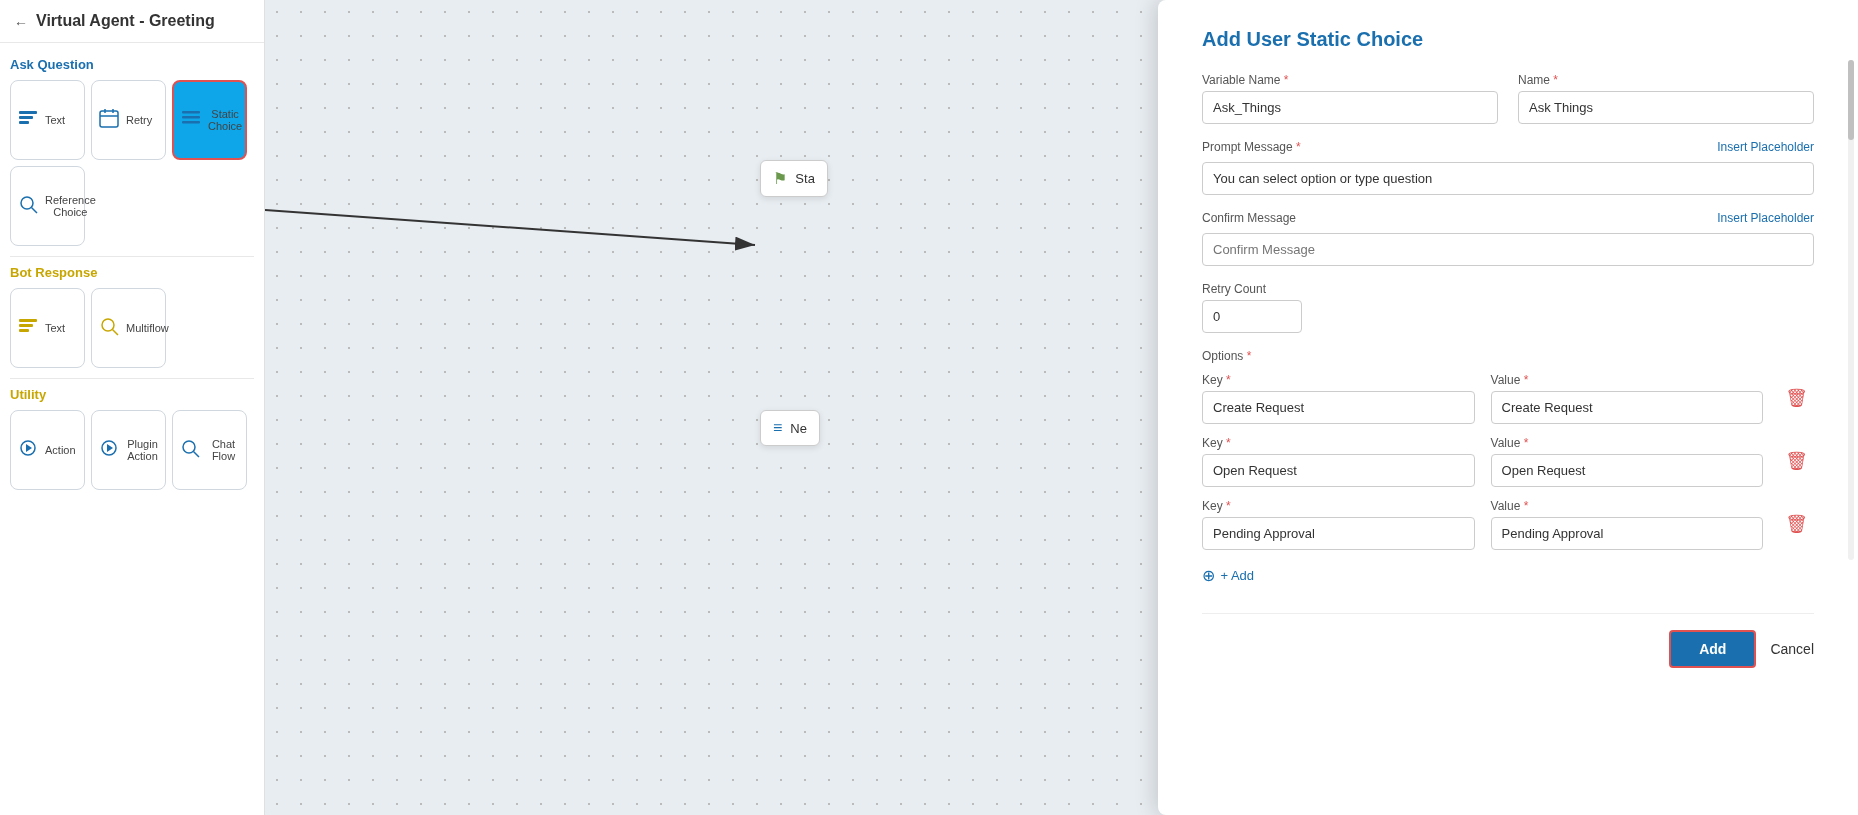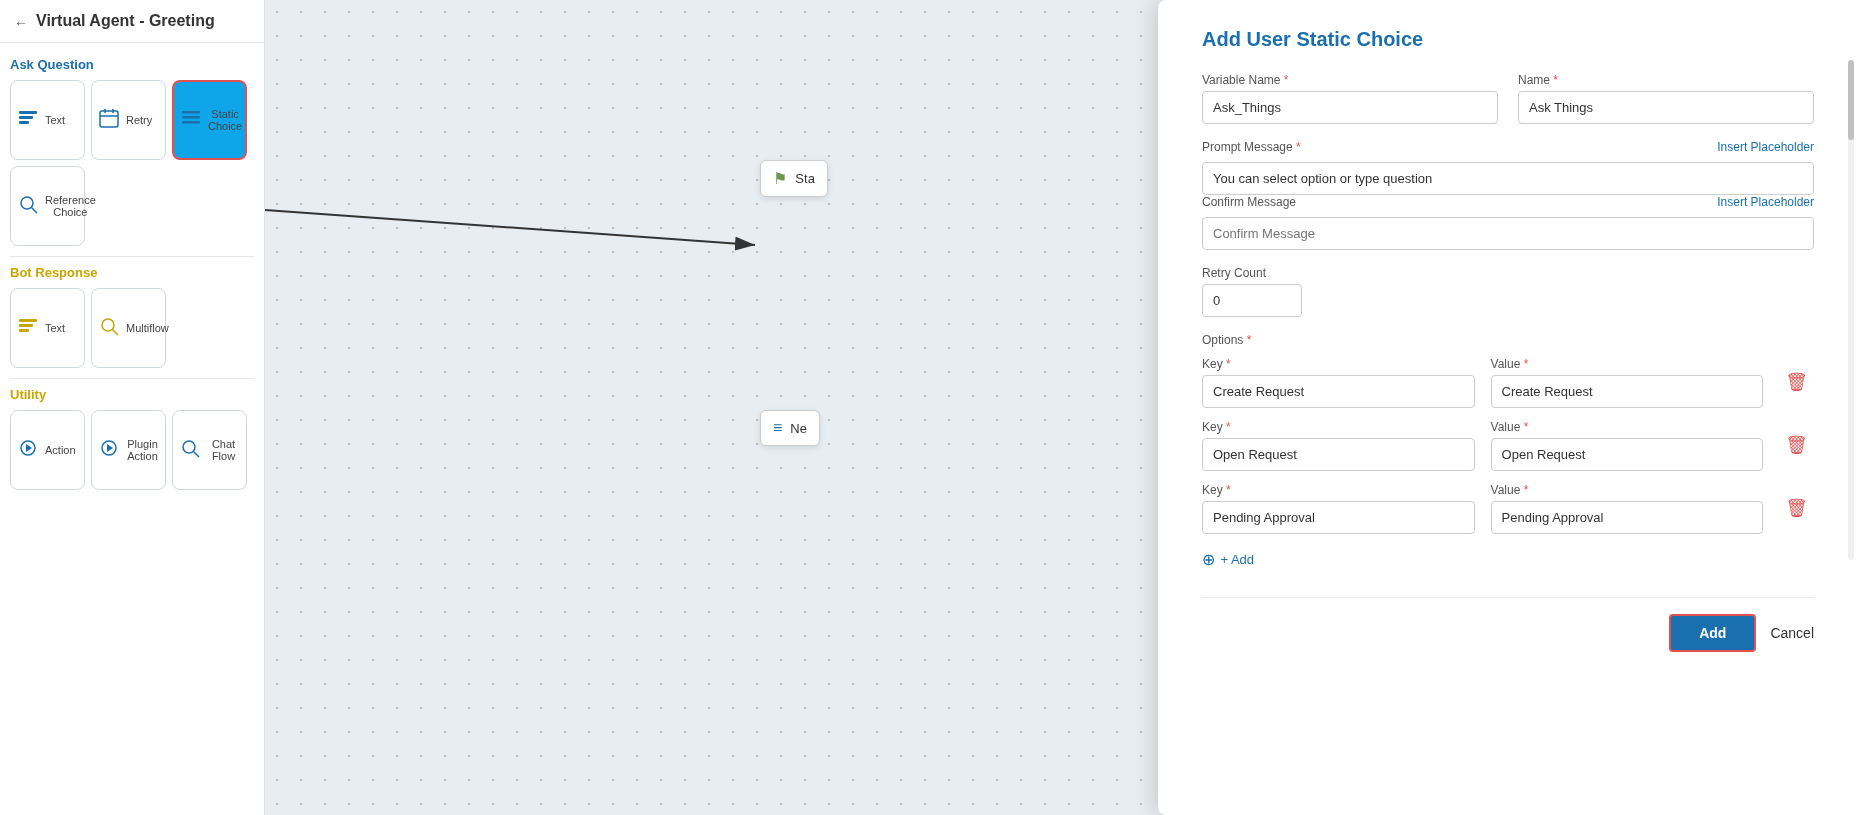--- a/index.html
+++ b/index.html
@@ -291,21 +291,21 @@
     </div>
     <div class="form-group">
       <label class="form-label">
         <span>Name</span>
         <span class="required"> *</span>
       </label>
       <input class="form-input" type="text" value="Ask Things" style="">
     </div>
   </div>
 
-  <div class="form-group" style="">
+  <div class="form-group" style="margin-bottom:16px;">
     <div style="display:flex; justify-content:space-between; align-items:center; margin-bottom:4px;">
       <label class="form-label">
         <span>Prompt Message</span>
         <span class="required"> *</span>
       </label>
       <span class="insert-placeholder-link">Insert Placeholder</span>
     </div>
     <input class="form-input" type="text" value="You can select option or type question" style="">
   </div>
 

